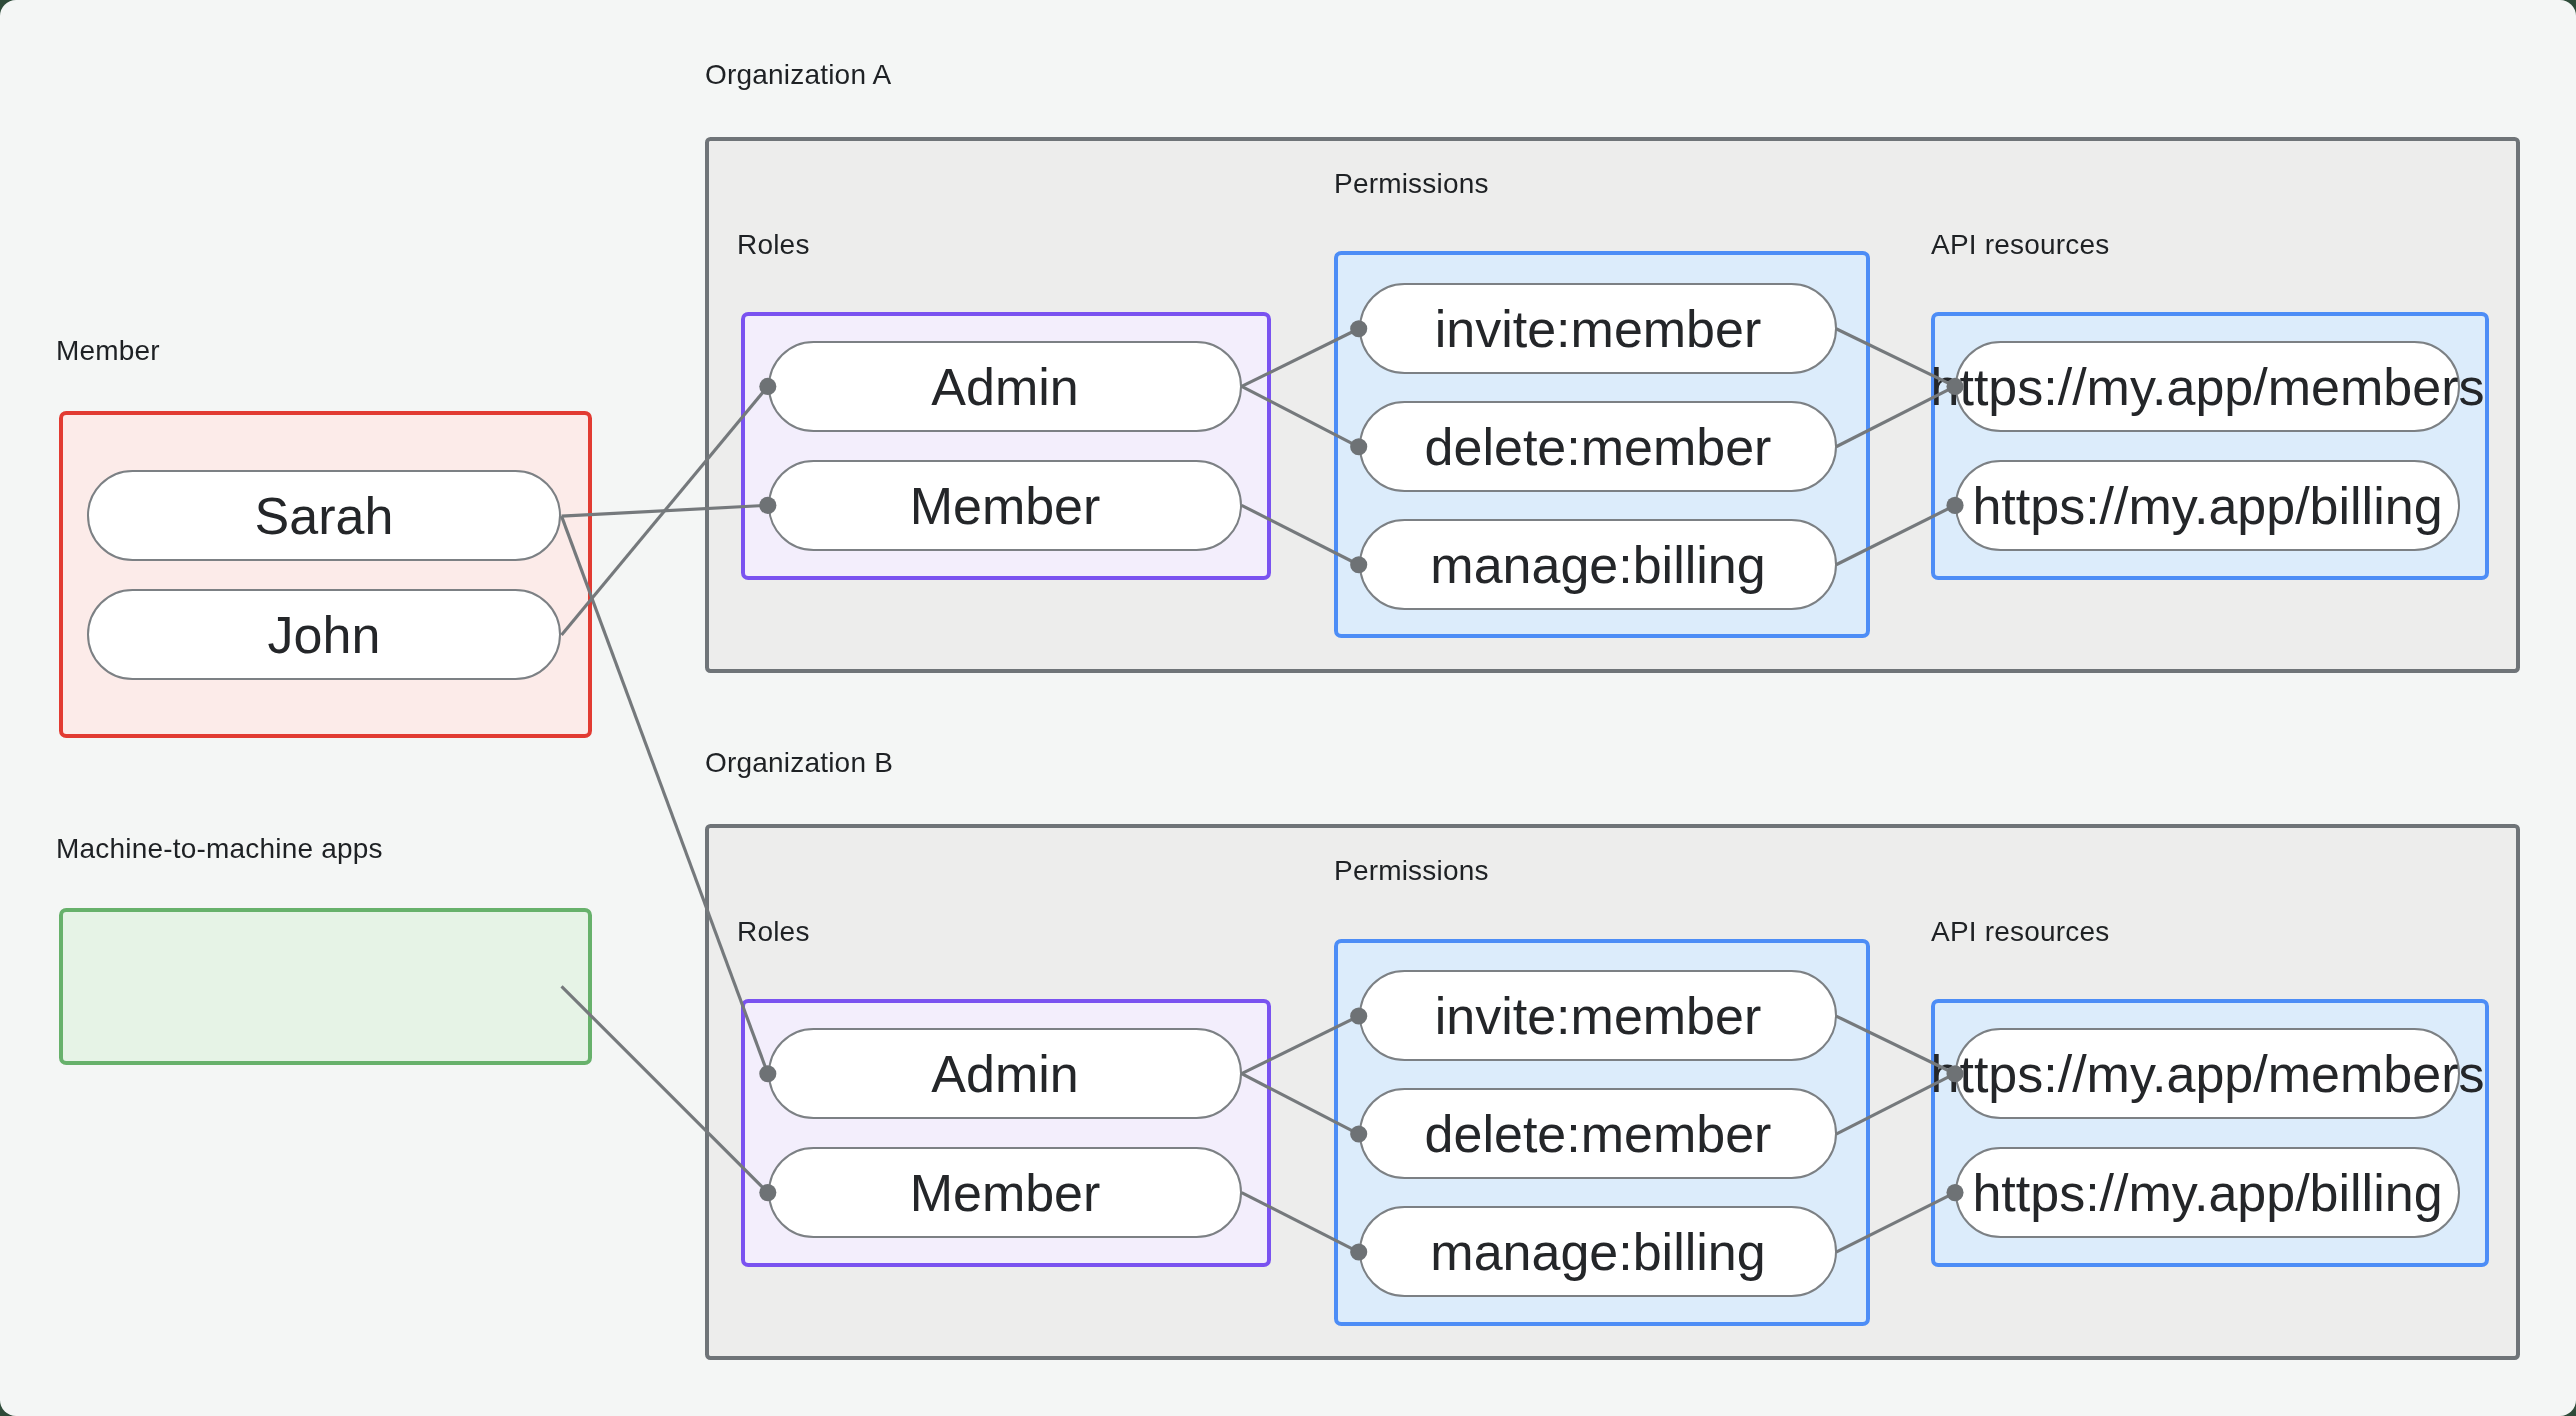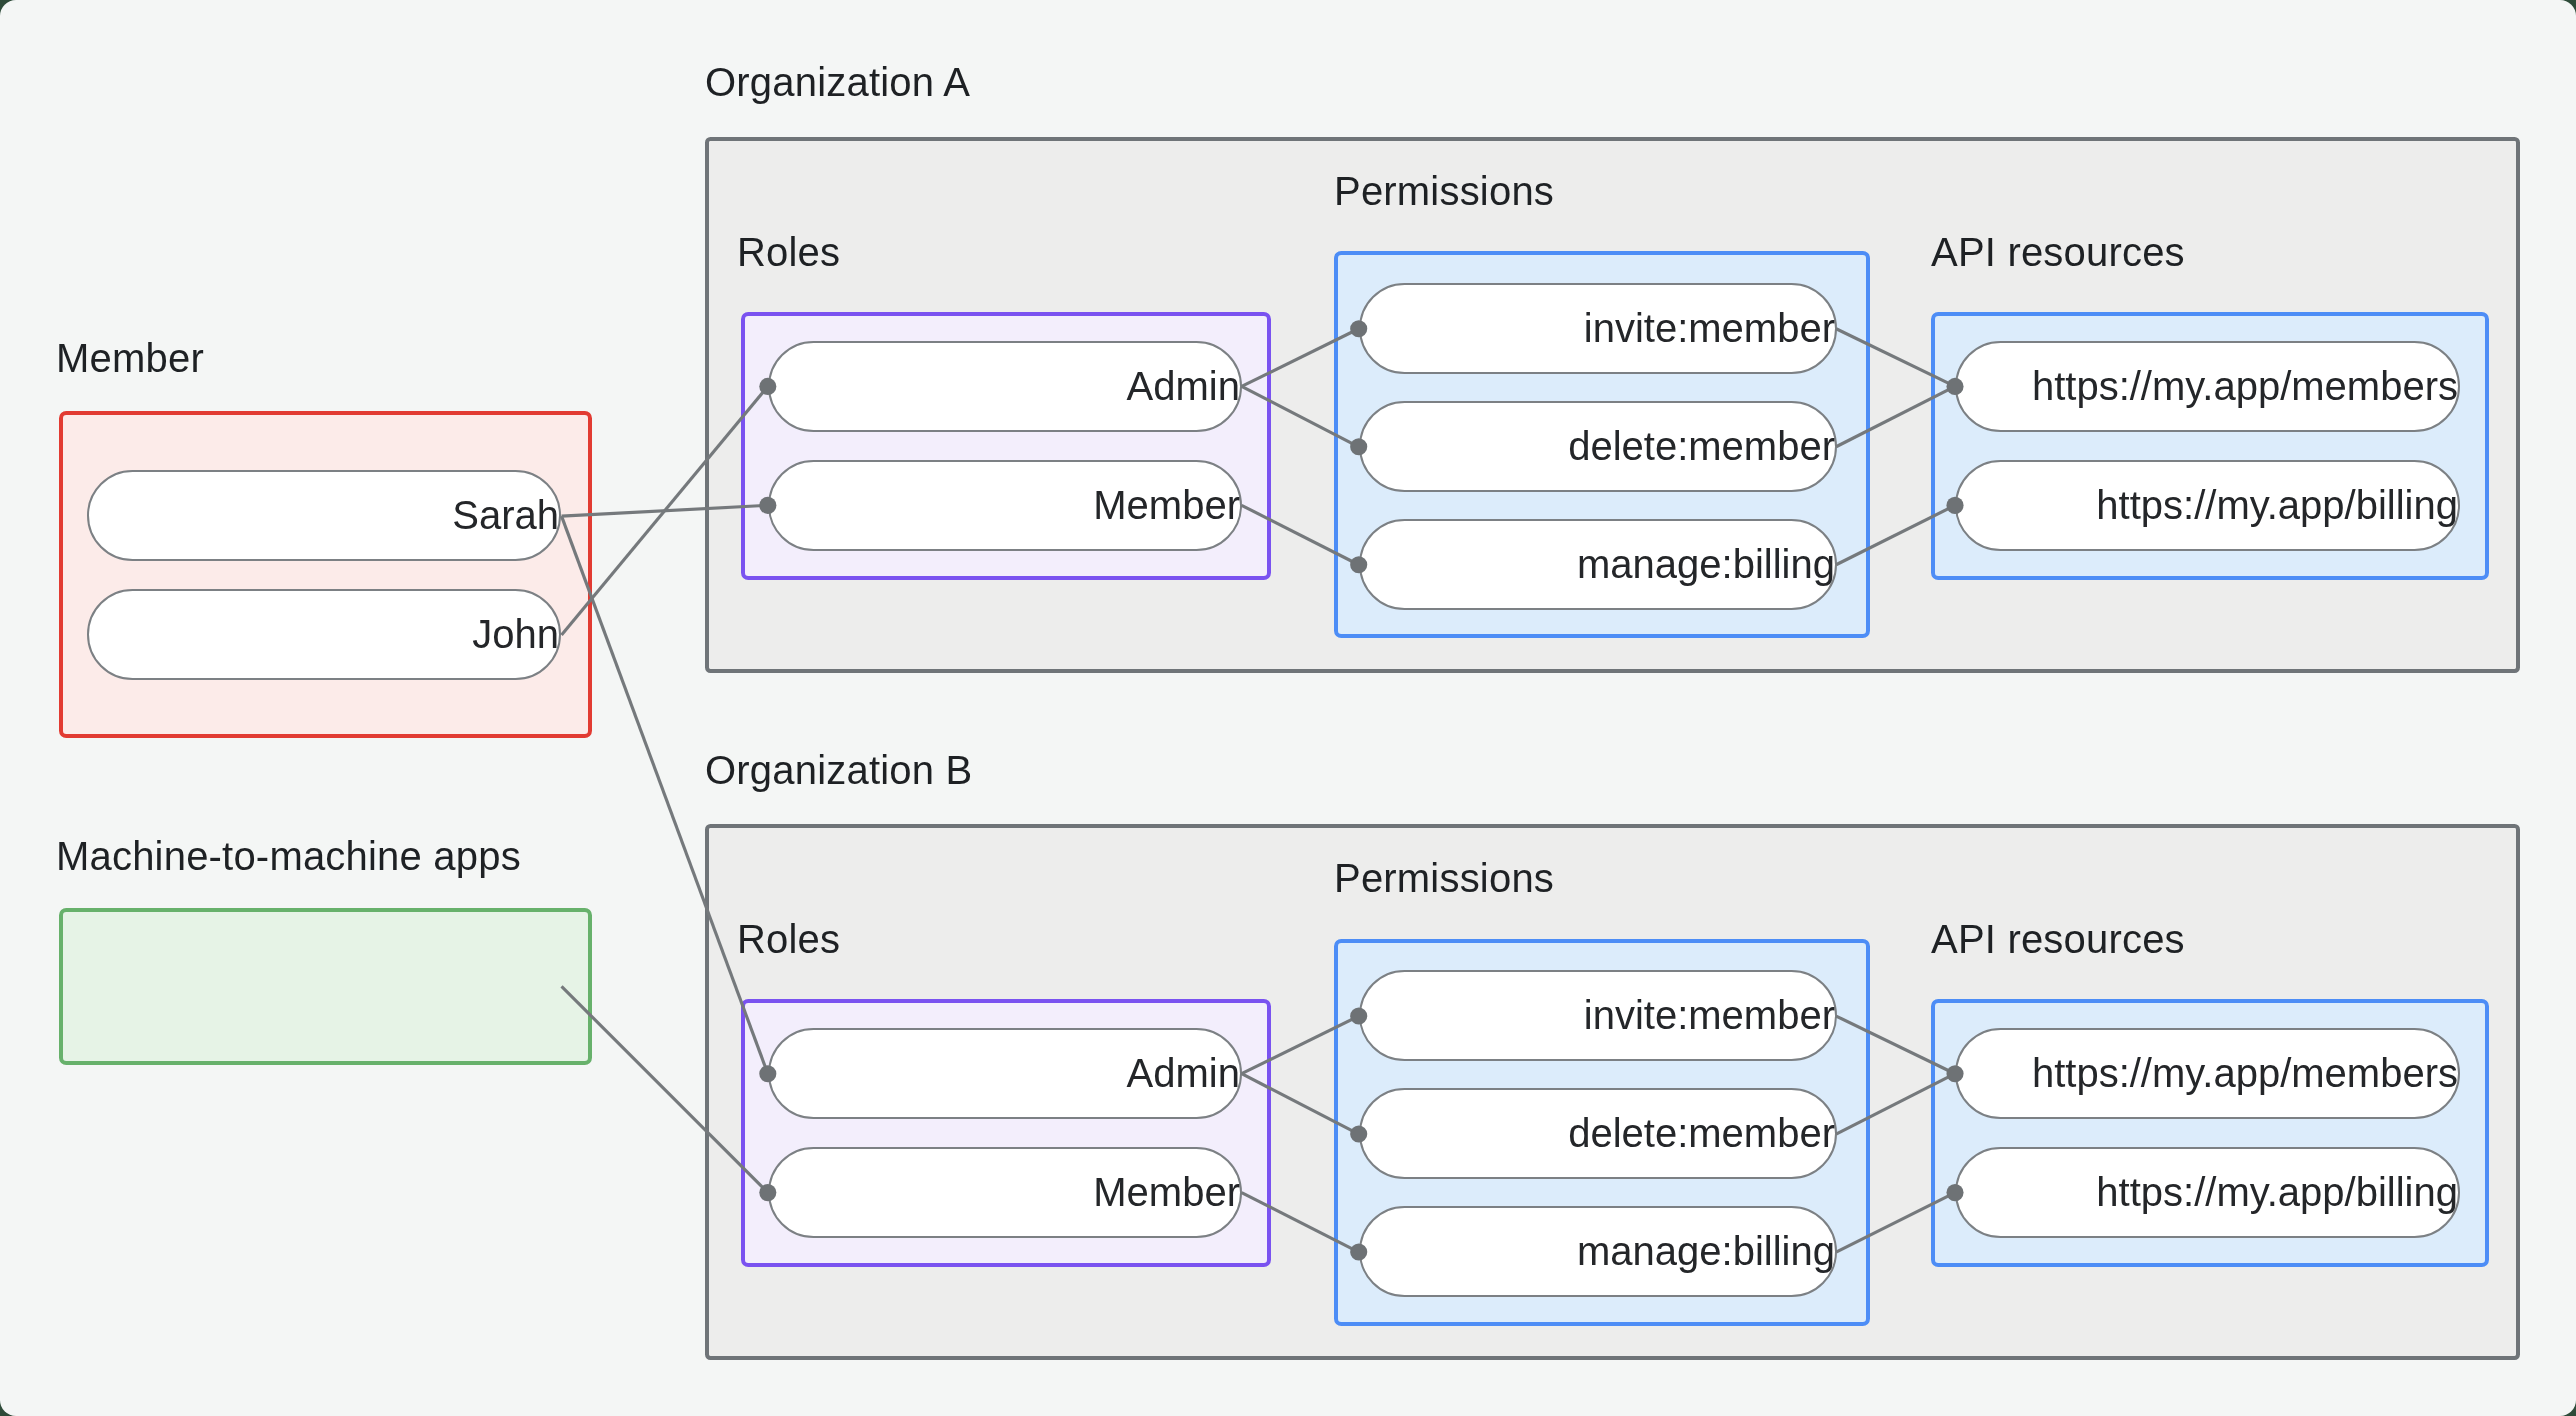--- a/index.html
+++ b/index.html
@@ -2,34 +2,34 @@
 <html style="font-size:14.4px"><head>
 <meta charset="utf-8">
 <style>
   html,body{margin:0;padding:0;background:#2e4b39;}
   .stage{
     position:relative;width:2576px;height:1416px;background:#f4f6f5;
     border-radius:16px;overflow:hidden;
     font-family:"Liberation Sans",sans-serif;color:#232528;
   }
   .lbl{
-    position:absolute;font-size:40px;line-height:1.15;color:#1e2124;
+    position:absolute;font-size:28px;line-height:1.15;color:#1e2124;
     white-space:nowrap;letter-spacing:0.2px;
   }
   .box{position:absolute;box-sizing:border-box;border-radius:7.2px;}
   .org-box{background:#ededec;border:4.5px solid #6f7478;border-radius:5.4px;}
   .users-box{background:#fcebe9;border:4.5px solid #e23b32;}
   .m2m-box{background:#e6f3e6;border:4.5px solid #67b16b;}
   .roles-box{background:#f3eefc;border:4.5px solid #7a52f0;}
   .blue-box{background:#dcecfb;border:4.5px solid #4d8df6;}
   .pill{
     position:absolute;box-sizing:border-box;height:91px;border-radius:46px;
     background:#ffffff;border:2.7px solid #7c8084;
-    display:flex;align-items:center;justify-content:flex-end;
-    font-size:40px;color:#242629;white-space:nowrap;
+    display:flex;align-items:center;justify-content:center;
+    font-size:52px;color:#242629;white-space:nowrap;
   }
   svg.edges{position:absolute;left:0;top:0;pointer-events:none;}
   svg.edges line{stroke:#75797c;stroke-width:3.5;}
   svg.edges circle{fill:#6e7275;}
 </style>
 </head>
 <body>
 
 <div class="stage">
 

